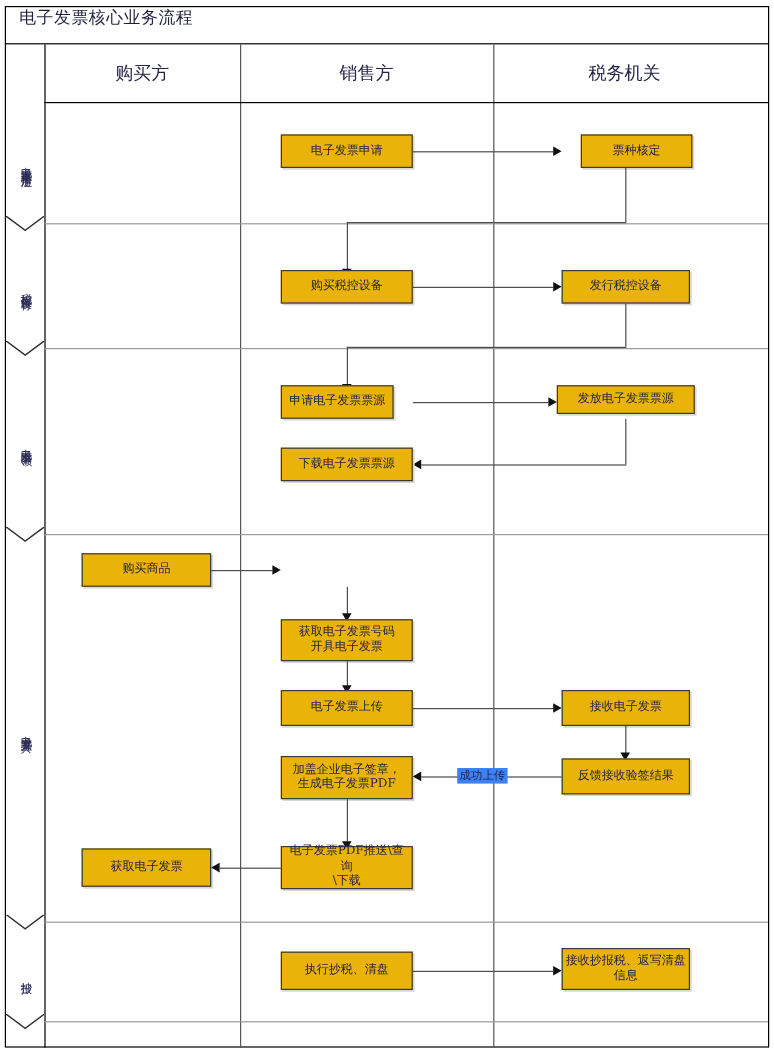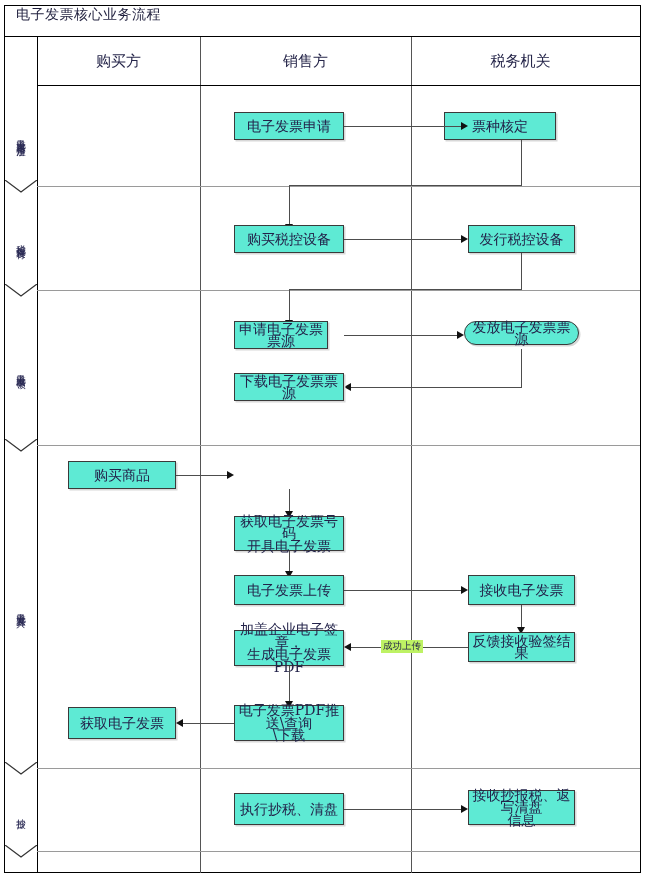--- a/index.html
+++ b/index.html
@@ -60,41 +60,41 @@
     text-orientation:upright;
     white-space:nowrap;
   }
   .chevron{position:absolute;left:5px;width:32px;height:13px;overflow:hidden;}
   .chevron svg{display:block;}
 
   
   .node{
     position:absolute;
     box-sizing:border-box;
-    background:#5eead4;
+    background:#eab308;
     border:1px solid #3a3a3a;
     display:flex;align-items:center;justify-content:center;
     text-align:center;
-    font-size:14px;
+    font-size:10px;
     line-height:12.5px;
     color:#23234a;
     padding:11px 2px;
     font-family:"DejaVu Serif","Liberation Serif",serif;
   }
   .node.shadowed{box-shadow:1.5px 1.5px 0 #d8d8d8;}
 
   
   .seg-h{position:absolute;height:1px;background:#4d4d4d;}
   .seg-v{position:absolute;width:1px;background:#4d4d4d;}
   .arrow{position:absolute;width:0;height:0;}
   .arrow.right{border-top:4px solid transparent;border-bottom:4px solid transparent;border-left:7px solid #111;}
   .arrow.left{border-top:4px solid transparent;border-bottom:4px solid transparent;border-right:7px solid #111;}
   .arrow.down{border-left:4px solid transparent;border-right:4px solid transparent;border-top:7px solid #111;}
   .edge-label{
-    position:absolute;background:#bef264;padding:0 2px;
+    position:absolute;background:#3b82f6;padding:0 2px;
     font-size:9.5px;color:#23234a;white-space:nowrap;
     font-family:"DejaVu Serif","Liberation Serif",serif;
   }
 </style>
 </head>
 <body>
 
 <div id="canvas">
 
   <div class="outer-frame"></div>
@@ -164,21 +164,21 @@
     <span>抄报</span>
   </div>
   <div class="chevron" style="top:845px;">
     <svg width="32" height="13" viewBox="0 0 32 13">
         <polyline points="0,0 16,12 32,0" fill="none" stroke="#333" stroke-width="1.2"></polyline>
       </svg>
   </div>
 
   <div class="node shadowed" style="left:234px;top:112px;width:110px;height:28px;">电子发票申请</div>
 
-  <div class="node shadowed" style="left:444px;top:112px;width:112px;height:28px;">票种核定</div>
+  <div class="node shadowed" style="left:484px;top:112px;width:93px;height:28px;">票种核定</div>
 
   <div class="seg-h" style="left:344px;top:126px;width:117px;"></div>
   <div class="arrow right" style="left:461px;top:122px;"></div>
 
   <div class="seg-v" style="left:521px;top:140px;height:45px;"></div>
   <div class="seg-h" style="left:289px;top:185px;width:233px;"></div>
   <div class="seg-v" style="left:289px;top:185px;height:40px;"></div>
   <div class="arrow down" style="left:285px;top:224px;"></div>
 
   <div class="node shadowed" style="left:234px;top:225px;width:110px;height:28px;">购买税控设备</div>
@@ -188,21 +188,21 @@
   <div class="seg-h" style="left:344px;top:239px;width:117px;"></div>
   <div class="arrow right" style="left:461px;top:235px;"></div>
 
   <div class="seg-v" style="left:521px;top:253px;height:36px;"></div>
   <div class="seg-h" style="left:289px;top:289px;width:233px;"></div>
   <div class="seg-v" style="left:289px;top:289px;height:32px;"></div>
   <div class="arrow down" style="left:285px;top:320px;"></div>
 
   <div class="node shadowed" style="left:234px;top:321px;width:94px;height:28px;">申请电子发票票源</div>
 
-  <div class="node shadowed" style="left:464px;top:321px;width:115px;height:16px;border-radius:14px;">发放电子发票票源</div>
+  <div class="node shadowed" style="left:464px;top:321px;width:115px;height:16px;">发放电子发票票源</div>
 
   <div class="seg-h" style="left:344px;top:335px;width:113px;"></div>
   <div class="arrow right" style="left:457px;top:331px;"></div>
 
   <div class="seg-v" style="left:521px;top:349px;height:38px;"></div>
   <div class="seg-h" style="left:351px;top:387px;width:171px;"></div>
   <div class="arrow left" style="left:344px;top:383px;"></div>
 
   <div class="node shadowed" style="left:234px;top:373px;width:110px;height:28px;">下载电子发票票源</div>
 

